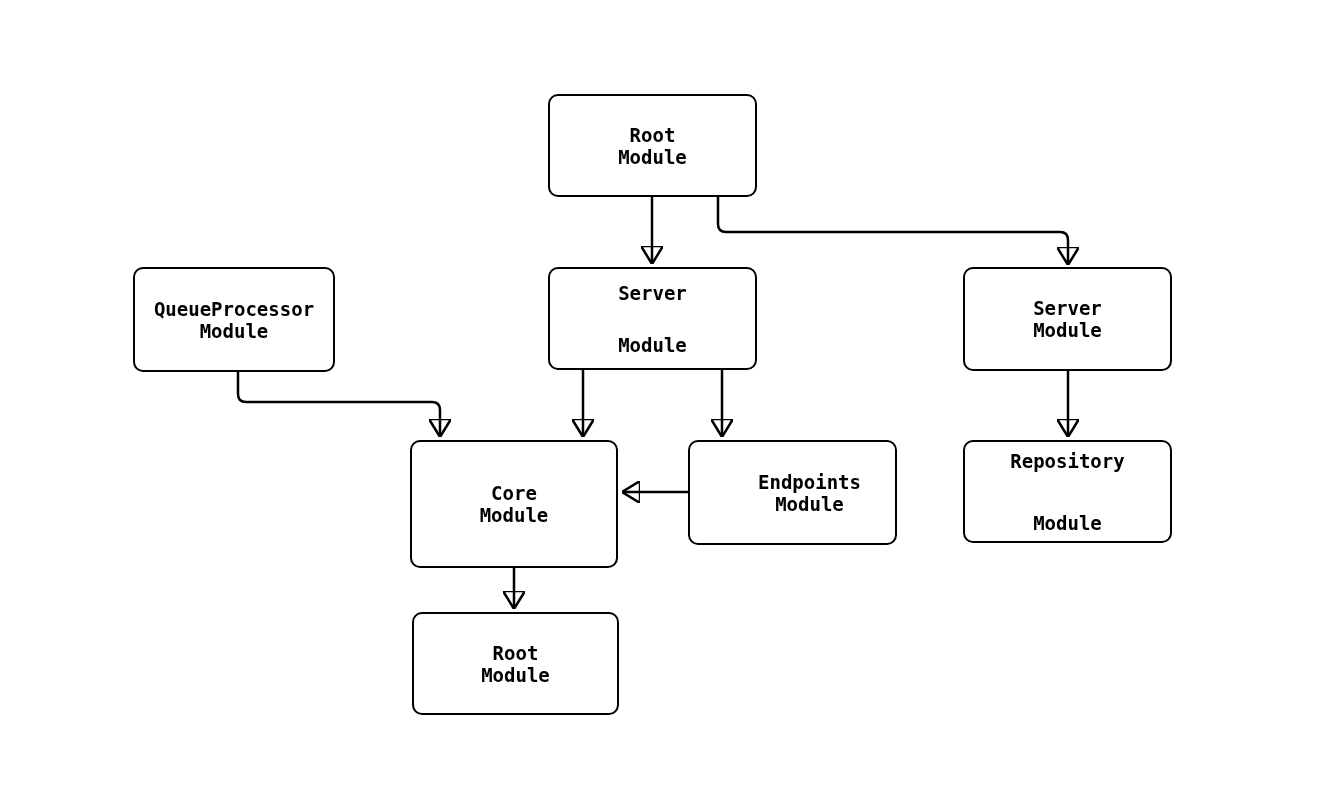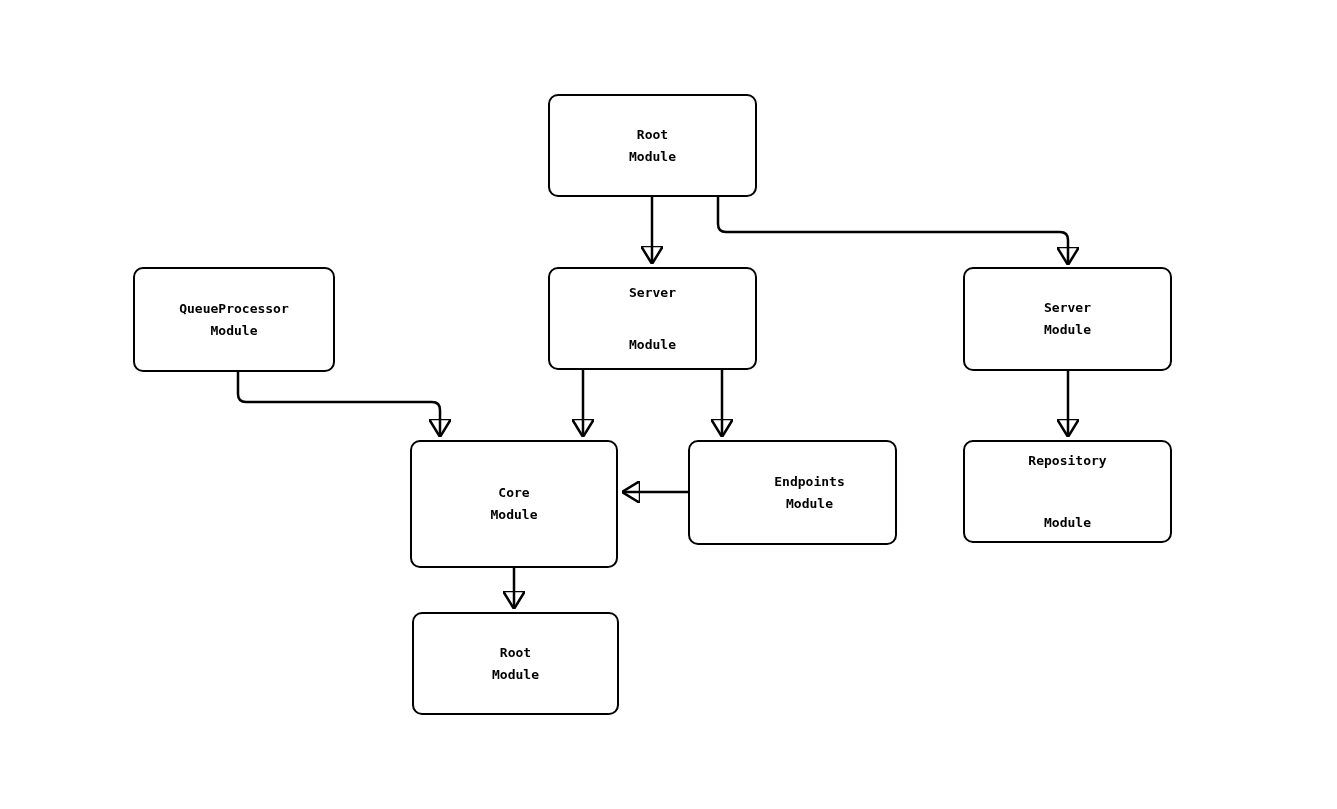--- a/index.html
+++ b/index.html
@@ -32,21 +32,21 @@
     box-sizing: border-box;
     border: 2.5px solid #000000;
     border-radius: 10px;
     background: #ffffff;
     color: #000000;
     display: flex;
     flex-direction: column;
     align-items: center;
     justify-content: center;
     text-align: center;
-    font-size: 13px;
+    font-size: 19px;
     line-height: 22px;
     font-weight: bold;
   }
   .node span {
     display: block;
     white-space: pre;
   }
 </style>
 </head>
 <body>

